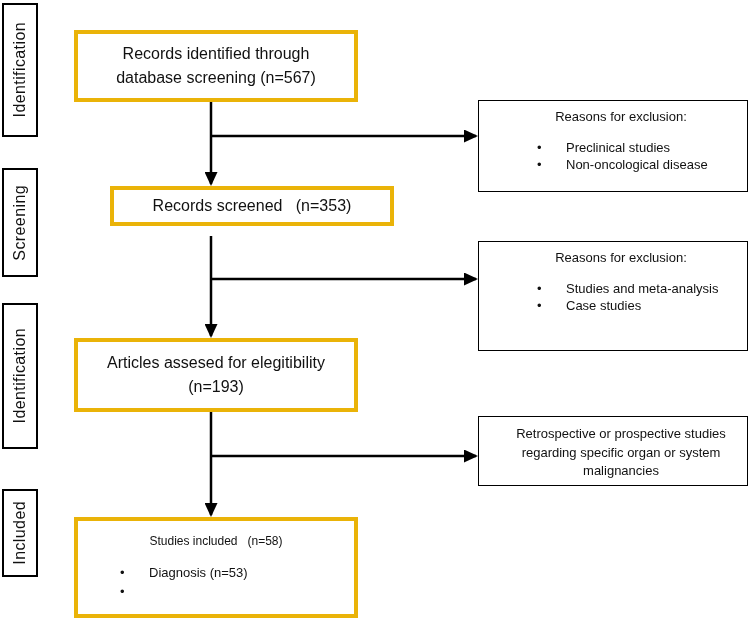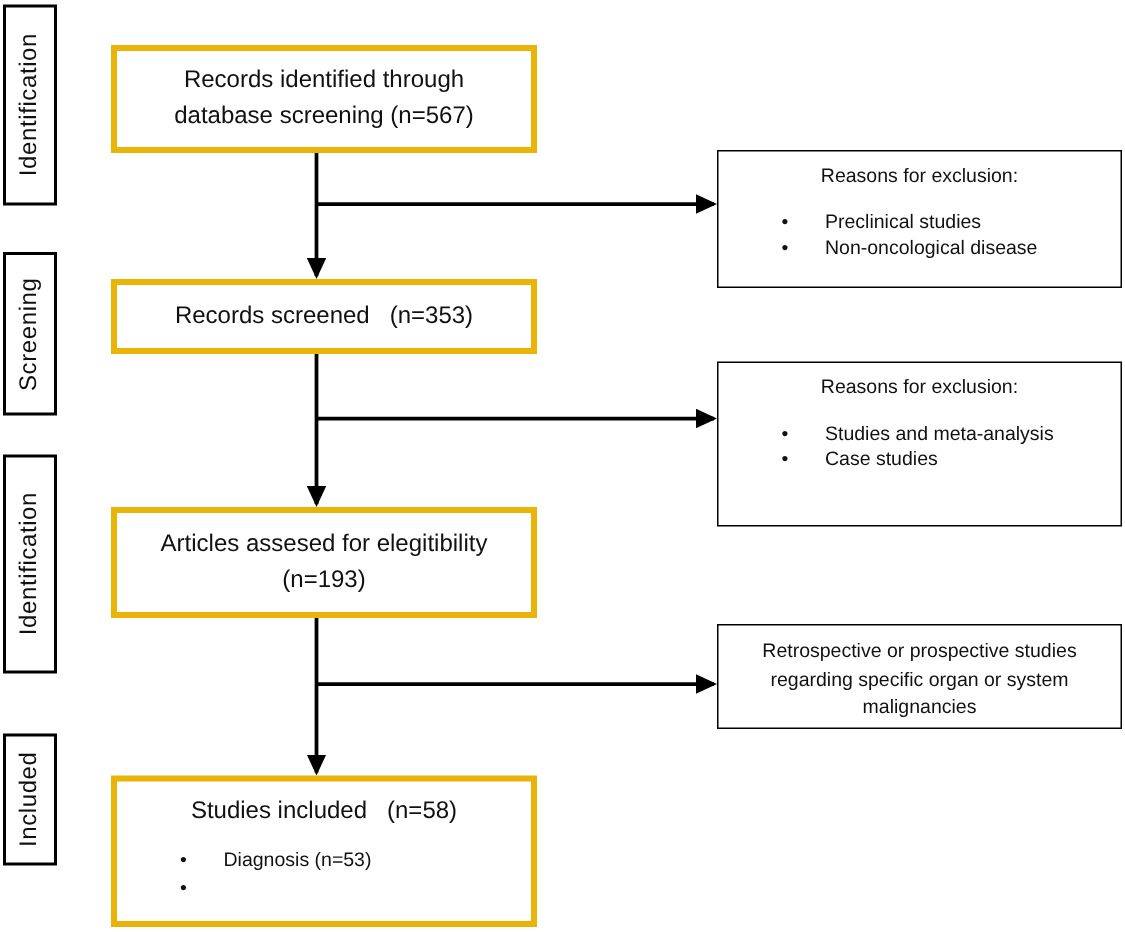--- a/index.html
+++ b/index.html
@@ -40,50 +40,51 @@
 
   
   .main-box {
     position: absolute;
     left: 74px;
     width: 284px;
     border: 4px solid #eab308;
     background: #fff;
   }
   #main-1 { top: 30px;  height: 72px;  }
-  #main-2 { top: 186px; height: 50px;  }
+  #main-2 { top: 186px; height: 40px; margin-left: 36px;  }
   #main-3 { top: 338px; height: 74px;  }
   #main-4 { top: 517px; height: 101px; }
   .center-text {
     display: flex;
     align-items: center;
     justify-content: center;
     height: 100%;
     padding: 0 14px;
     text-align: center;
     font-size: 16px;
     line-height: 24px;
     white-space: pre-wrap;
   }
   .mb-title {
     text-align: center;
-    font-size: 16px;
+    font-size: 12px;
     padding-top: 9px;
     line-height: 22px;
     white-space: pre-wrap;
   }
 
   
   .right-box {
     position: absolute;
     left: 478px;
     width: 270px;
     border: 1.5px solid #000;
     background: #fff;
     font-size: 13px;
+    padding-left: 16px;
   }
   #right-1 { top: 100px; height: 92px;  }
   #right-2 { top: 241px; height: 110px; }
   #right-3 { top: 416px; height: 70px;  }
   .rb-title { text-align: center; padding-top: 7px; line-height: 17px; }
   .rb-text  { text-align: center; padding: 8px 10px 0; line-height: 18.5px; }
 
   
   ul.bullet-list { list-style: none; margin-top: 14px; }
   ul.bullet-list li { display: flex; padding-left: 42px; line-height: 17px; }

